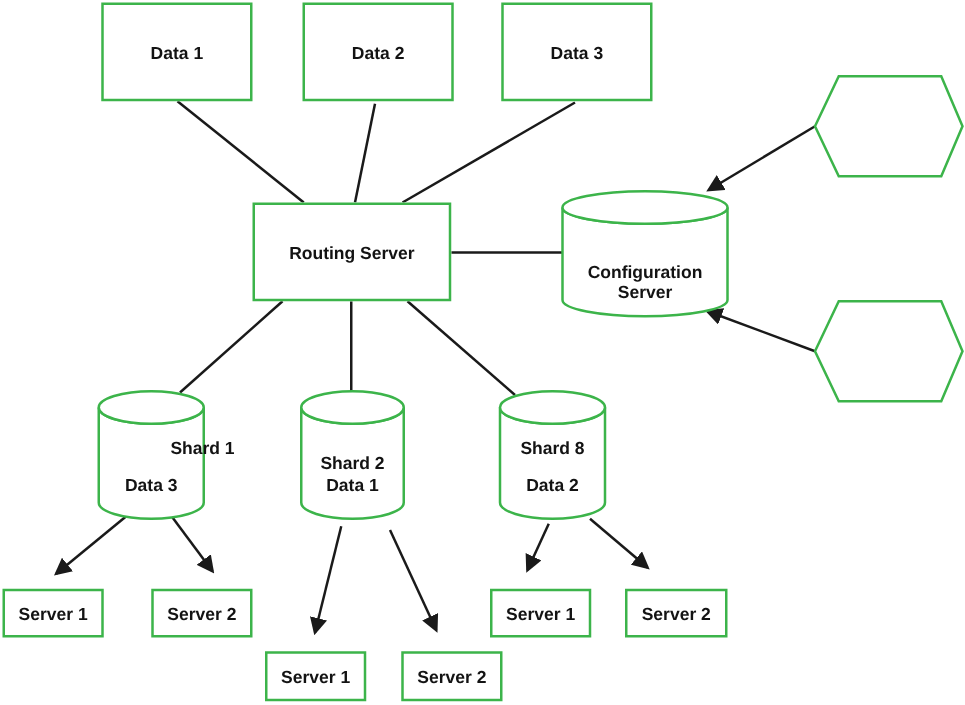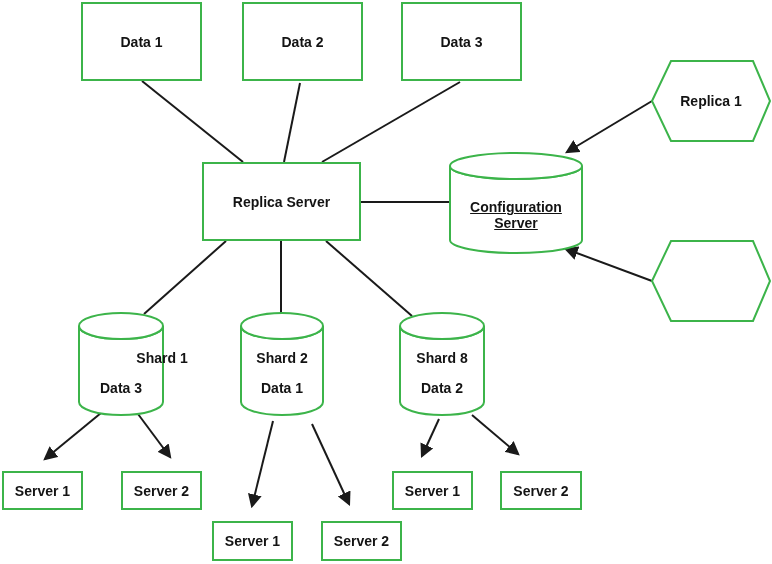--- a/index.html
+++ b/index.html
@@ -109,36 +109,35 @@
     </g>
 
     <polygon class="shape" points="652,101 671,61 753,61 770,101 753,141 671,141"></polygon>
     <polygon class="shape" points="652,281 671,241 753,241 770,281 753,321 671,321"></polygon>
   </svg>
 
   <div class="node-box" style="left:81px; top:2px; width:121px; height:79px;">Data 1</div>
   <div class="node-box" style="left:242px; top:2px; width:121px; height:79px;">Data 2</div>
   <div class="node-box" style="left:401px; top:2px; width:121px; height:79px;">Data 3</div>
 
-  <div class="node-box" style="left:202px; top:162px; width:159px; height:79px;">Replica Server</div>
+  <div class="node-box" style="left:202px; top:162px; width:159px; height:79px;">Routing Server</div>
 
   <div class="node-box" style="left:2px; top:471px; width:81px; height:39px;">Server 1</div>
   <div class="node-box" style="left:121px; top:471px; width:81px; height:39px;">Server 2</div>
   <div class="node-box" style="left:392px; top:471px; width:81px; height:39px;">Server 1</div>
   <div class="node-box" style="left:500px; top:471px; width:82px; height:39px;">Server 2</div>
 
   <div class="node-box" style="left:212px; top:521px; width:81px; height:40px;">Server 1</div>
   <div class="node-box" style="left:321px; top:521px; width:81px; height:40px;">Server 2</div>
 
-  <div class="float-label" style="left:450px; top:199px; width:132px;text-decoration:underline;">Configuration Server</div>
+  <div class="float-label" style="left:450px; top:209px; width:132px;">Configuration Server</div>
 
-  <div class="float-label" style="left:652px; top:91px; width:118px; height:20px;">Replica 1</div>
 
   <div class="float-label" style="left:79px; top:349px; width:70px; height:18px;margin-left:48px;">Shard 1</div>
   <div class="float-label" style="left:79px; top:379px; width:84px; height:18px;">Data 3</div>
 
-  <div class="float-label" style="left:241px; top:349px; width:82px; height:18px;">Shard 2</div>
+  <div class="float-label" style="left:241px; top:361px; width:82px; height:18px;">Shard 2</div>
   <div class="float-label" style="left:241px; top:379px; width:82px; height:18px;">Data 1</div>
 
   <div class="float-label" style="left:400px; top:349px; width:84px; height:18px;">Shard 8</div>
   <div class="float-label" style="left:400px; top:379px; width:84px; height:18px;">Data 2</div>
 
 </div>
 
 </body></html>

